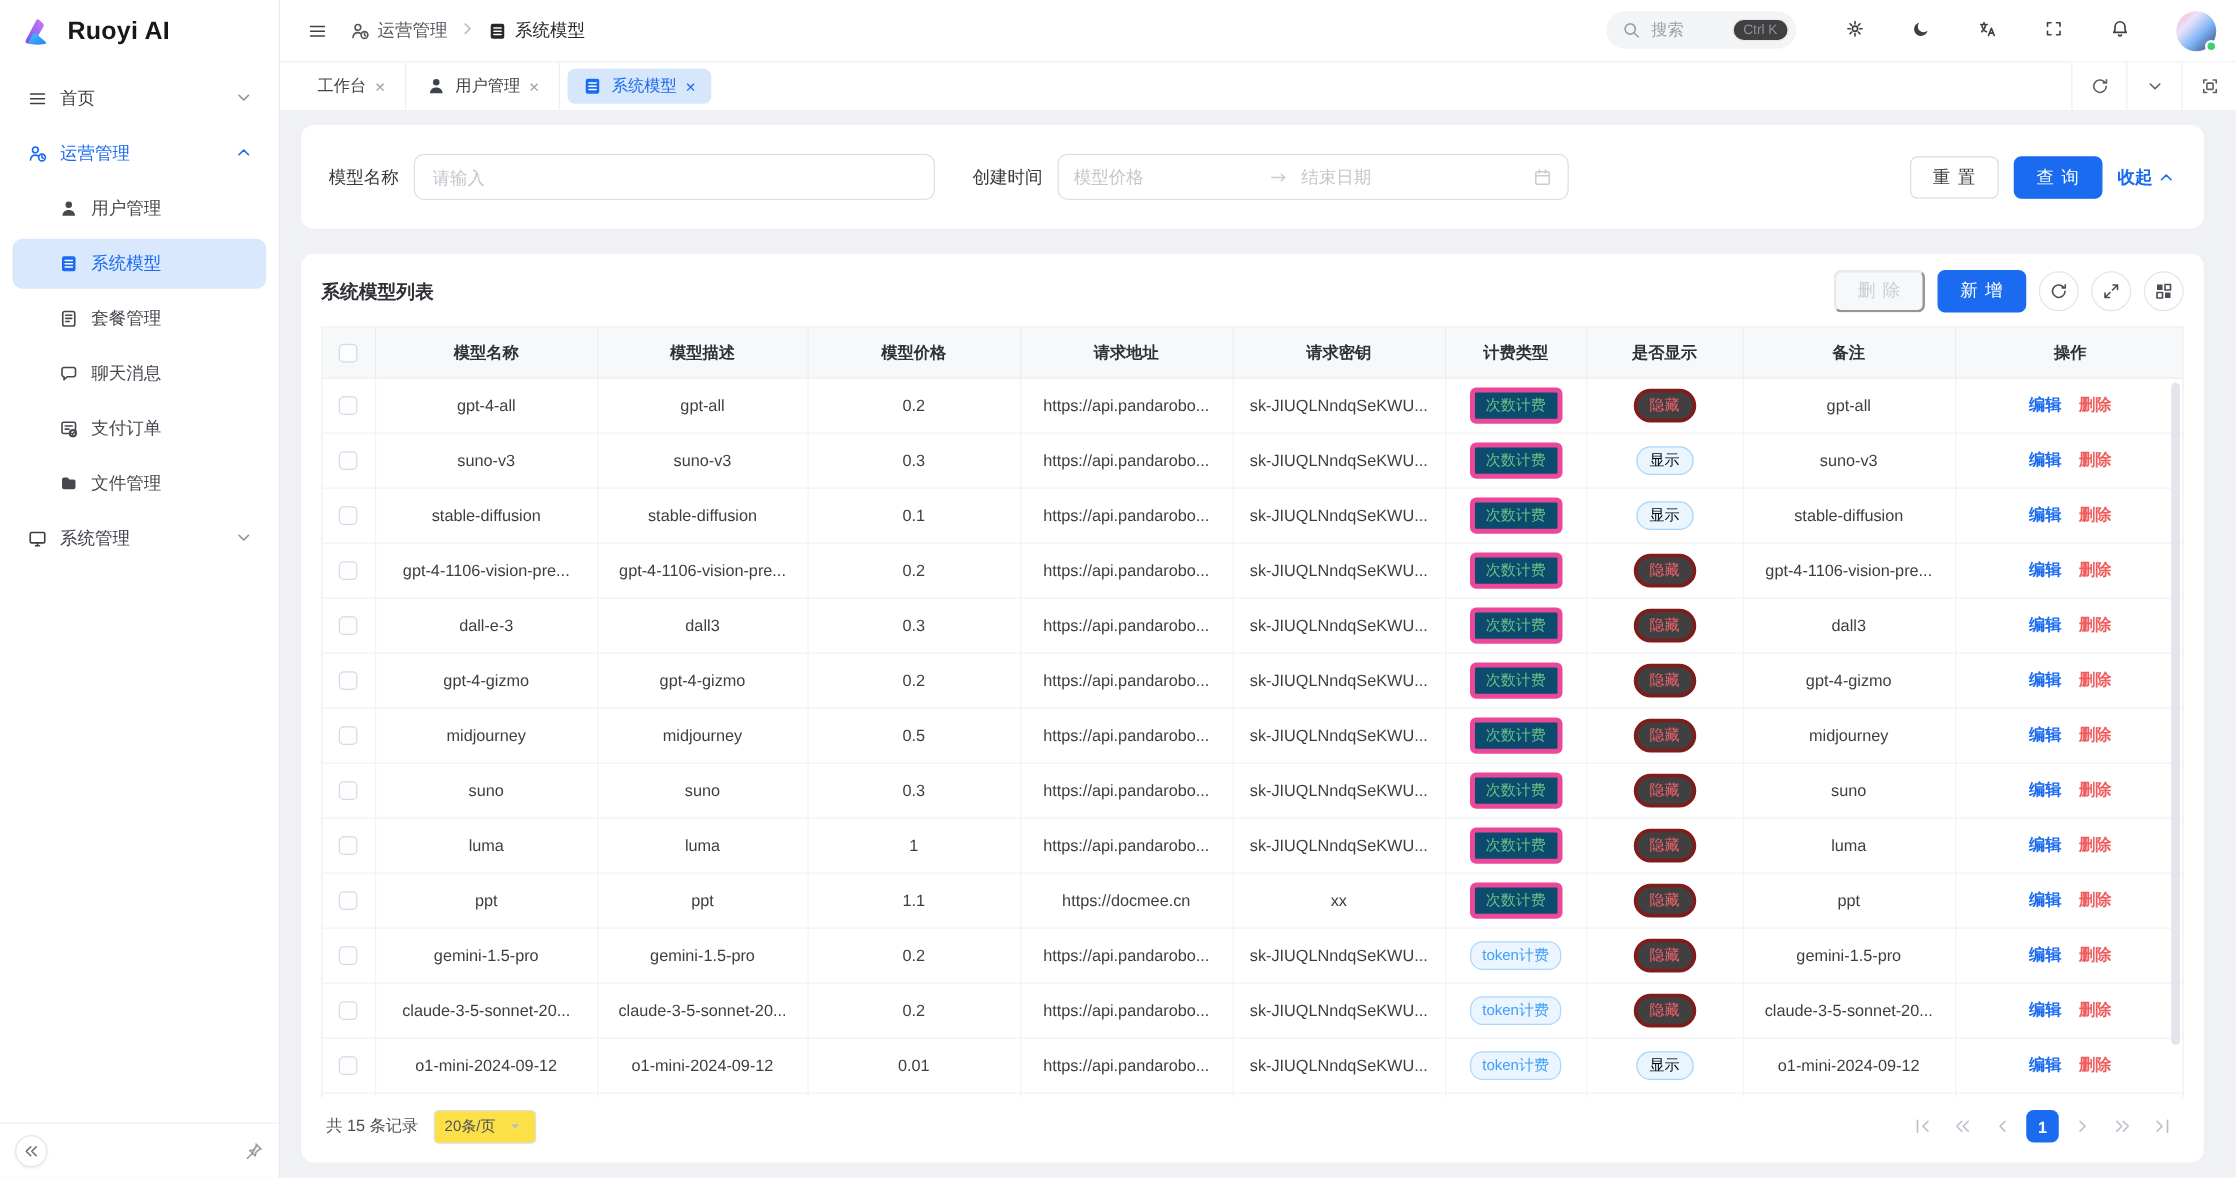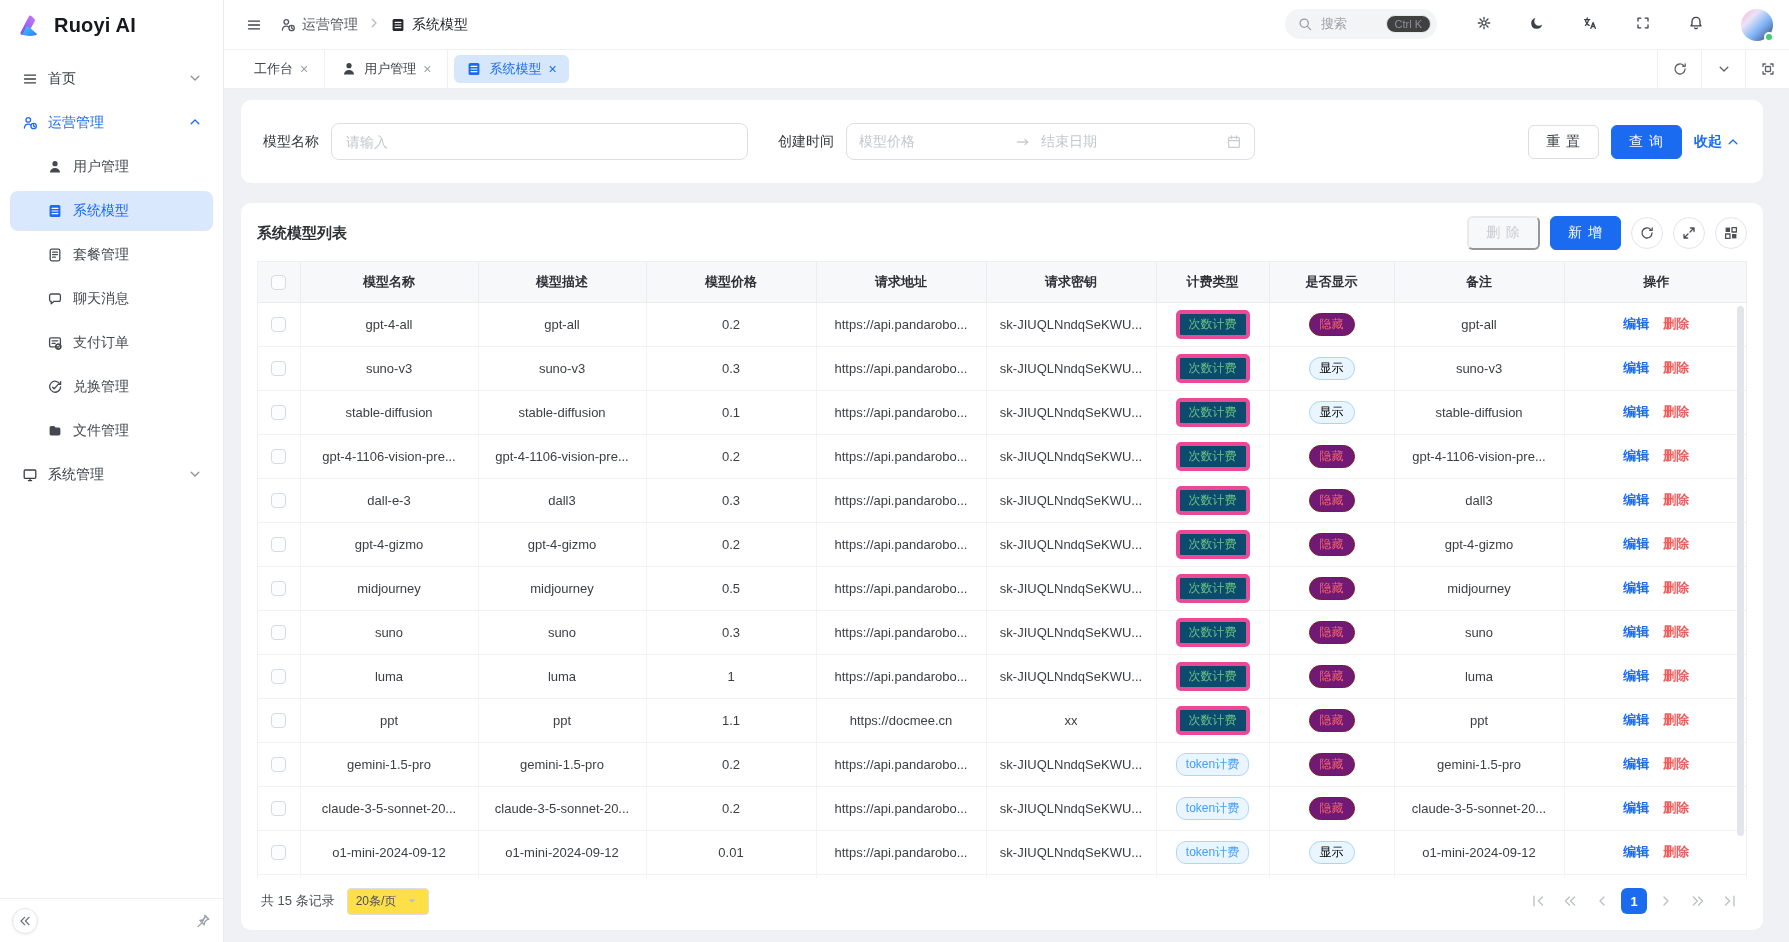--- a/index.html
+++ b/index.html
@@ -84,21 +84,21 @@
   .table-scroll{flex:1;overflow:hidden;position:relative;border:1px solid #edeff2;border-bottom:none;min-height:0}
   table{width:100%;border-collapse:collapse;table-layout:fixed}
   thead th{background:#f7f8fa;height:40px;font-size:13px;font-weight:700;color:#2e3135;border-right:1px solid #ebedf0;border-bottom:1px solid #e9ebee;text-align:center}
   thead th:last-child{border-right:none}
   tbody td{height:44px;border-right:1px solid #f2f3f5;border-bottom:1px solid #f0f2f5;text-align:center;font-size:13px;color:#3b3e43;overflow:hidden;white-space:nowrap;text-overflow:ellipsis;padding:0 6px}
   tbody td:last-child{border-right:none}
   .cb{display:inline-block;width:15px;height:15px;border:1px solid #d6dae0;border-radius:4px;background:#fcfdfe;cursor:pointer;vertical-align:middle}
   .tag{display:inline-block;font-size:12px;line-height:17px;padding:2px 9px}
   .tg-count{color:#67c084;background:#0c4a6e;border:4px solid #ec4899;border-radius:5px}
   .tg-token{color:#3f9ef7;background:#ebf5ff;border:1px solid #abd7fc;border-radius:10px}
-  .pill-hide{color:#f5616e;background:#701a75;border:1px solid #7f1d1d;border-radius:999px;padding:2px 10px}
+  .pill-hide{color:#f5616e;background:#404040;border:3px solid #7f1d1d;border-radius:999px;padding:2px 10px}
   .pill-show{color:#000000;background:#e9f5ff;border:1px solid #a5d6fb;border-radius:999px;padding:2px 10px}
   .lk{cursor:pointer;font-size:13px;margin:0 7px;text-decoration:none;font-weight:600}
   .lk-edit{color:#1a6bf0}
   .lk-del{color:#f05b5b}
   .vscroll{position:absolute;right:2px;top:44px;width:7px;height:530px;border-radius:4px;background:#e2e5ea;cursor:pointer}
 
   
   .pager{height:46px;display:flex;align-items:center;gap:12px;padding:0 4px}
   .total{font-size:13px;color:#4e5256}
   .psize{height:27px;border:1px solid #dcdfe4;border-radius:4px;display:flex;align-items:center;gap:8px;padding:0 8px;font-size:12px;color:#4e5256;cursor:pointer;background:#fde047}
@@ -205,30 +205,20 @@
               <circle cx="11.3" cy="11.6" r="2.5" fill="#fff"></circle>
               <circle cx="11.3" cy="11.6" r="2.5"></circle>
               <path d="M10.2 11.6l.8.8 1.4-1.5"></path>
             </svg>
           </span>
           <span class="m-lbl">支付订单</span>
         </div>
         <div class="m-item m-child">
           <span class="ic">
             <svg width="16" height="16" viewBox="0 0 16 16" fill="none" stroke="currentColor" stroke-width="1.3" stroke-linecap="round" stroke-linejoin="round">
-              <path d="M13.1 5.4a5.5 5.5 0 1 0 .5 2.6"></path>
-              <path d="M13.6 2.6v2.8h-2.8"></path>
-              <path d="M5.6 8.2l1.6 1.6 3.2-3.4"></path>
-            </svg>
-          </span>
-          <span class="m-lbl">兑换管理</span>
-        </div>
-        <div class="m-item m-child">
-          <span class="ic">
-            <svg width="16" height="16" viewBox="0 0 16 16" fill="none" stroke="currentColor" stroke-width="1.3" stroke-linecap="round" stroke-linejoin="round">
               <path d="M2.6 4.6A1.6 1.6 0 0 1 4.2 3h2.9l1.5 1.6h3.2a1.6 1.6 0 0 1 1.6 1.6v4.6a1.6 1.6 0 0 1-1.6 1.6H4.2a1.6 1.6 0 0 1-1.6-1.6z" fill="currentColor" stroke="none"></path>
             </svg>
           </span>
           <span class="m-lbl">文件管理</span>
         </div>
         <div class="m-item">
           <span class="ic">
             <svg width="16" height="16" viewBox="0 0 16 16" fill="none" stroke="currentColor" stroke-width="1.3" stroke-linecap="round" stroke-linejoin="round">
               <rect x="2.2" y="3" width="11.6" height="8.3" rx="1.1"></rect>
               <path d="M6.4 13.6h3.2M8 11.3v2.3"></path>

